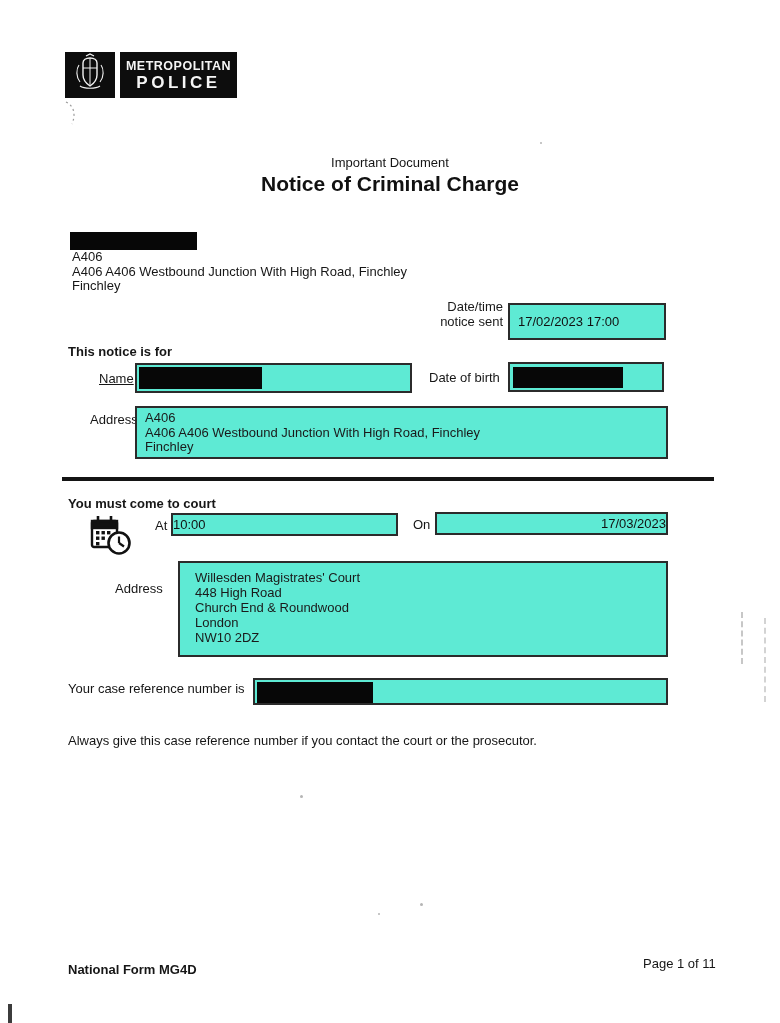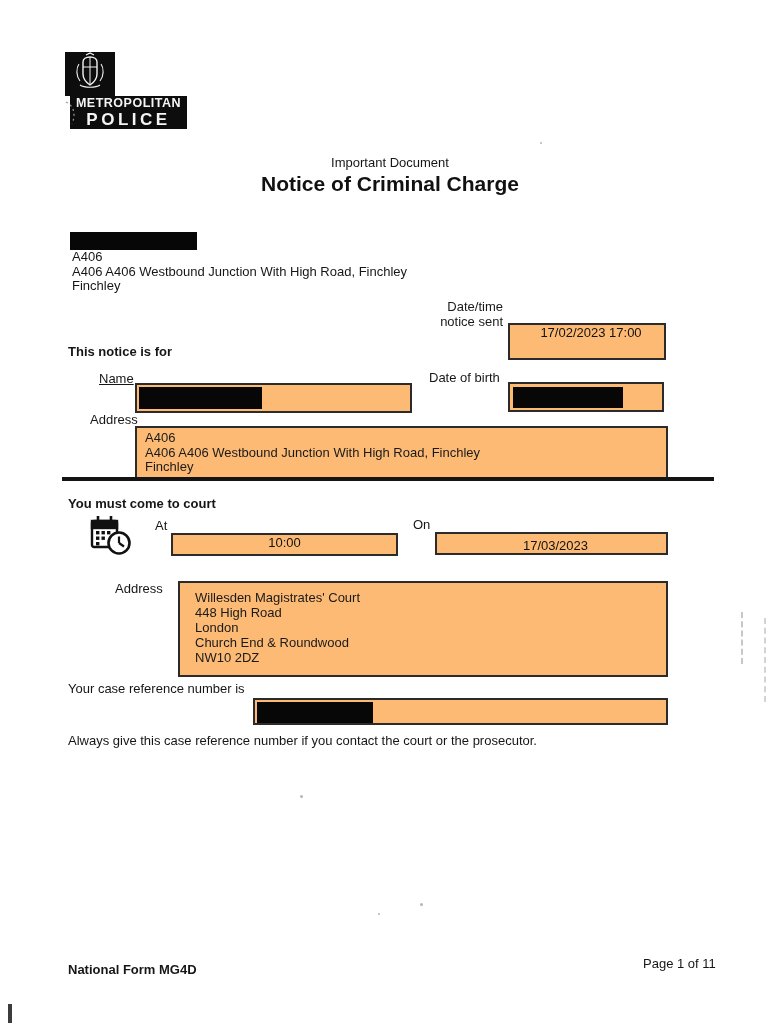--- a/index.html
+++ b/index.html
@@ -9,21 +9,21 @@
     color: #1a1a1a;
     -webkit-font-smoothing: antialiased;
   }
   .page {
     position: relative;
     width: 780px;
     height: 1023px;
     background: #ffffff;
     overflow: hidden;
   }
-  .abs { position: absolute; flex-direction: column; }
+  .abs { position: absolute; }
 
   
   .logo { left: 65px; top: 52px; height: 46px; display: flex; }
   .logo .crest-box {
     width: 50px; height: 46px; background: #0d0d0d;
     display: flex; align-items: center; justify-content: center;
   }
   .logo .text-box {
     margin-left: 5px; width: 117px; height: 46px; background: #0d0d0d;
     color: #f5f5f5; display: flex; flex-direction: column;
@@ -44,21 +44,21 @@
     font-size: 21px; font-weight: bold; color: #111;
   }
 
   
   .redact { background: #070707; }
 
   
   .loc-block { left: 72px; top: 250px; font-size: 13px; line-height: 14.5px; color: #161616; }
 
   
-  .fbox { border: 2px solid #2b2b2b; background: #fdba74; margin-top: 20px; }
+  .fbox { border: 2px solid #2b2b2b; background: #5eead4; }
   .lbl { font-size: 13px; color: #161616; }
   .bold { font-weight: bold; }
   .val { font-size: 13px; color: #111; }
 
   .notice-sent-lbl { left: 420px; top: 300px; width: 83px; text-align: right; font-size: 13px; line-height: 14.5px; }
   .notice-sent-box { left: 508px; top: 303px; width: 158px; height: 37px; display: flex; align-items: center; padding-left: 8px; }
 
   .h-this-notice { left: 68px; top: 344px; font-size: 13px; }
 
   .name-lbl { left: 99px; top: 371px; text-decoration: underline; }
@@ -205,22 +205,22 @@
 
   <div class="abs lbl on-lbl">On</div>
   <div class="abs fbox on-box">
     <span class="val">17/03/2023</span>
   </div>
 
   <div class="abs lbl addr2-lbl">Address</div>
   <div class="abs fbox addr2-box">
     <div>Willesden Magistrates' Court</div>
     <div>448 High Road</div>
+    <div>Church End &amp; Roundwood</div>
     <div>London</div>
-    <div>Church End &amp; Roundwood</div>
     <div>NW10 2DZ</div>
   </div>
 
   <div class="abs lbl caseref-lbl">Your case reference number is</div>
   <div class="fbox caseref-box">
     <div class="redact caseref-redact"></div>
   </div>
 
   <div class="abs lbl note">Always give this case reference number if you contact the court or the prosecutor.</div>
 

